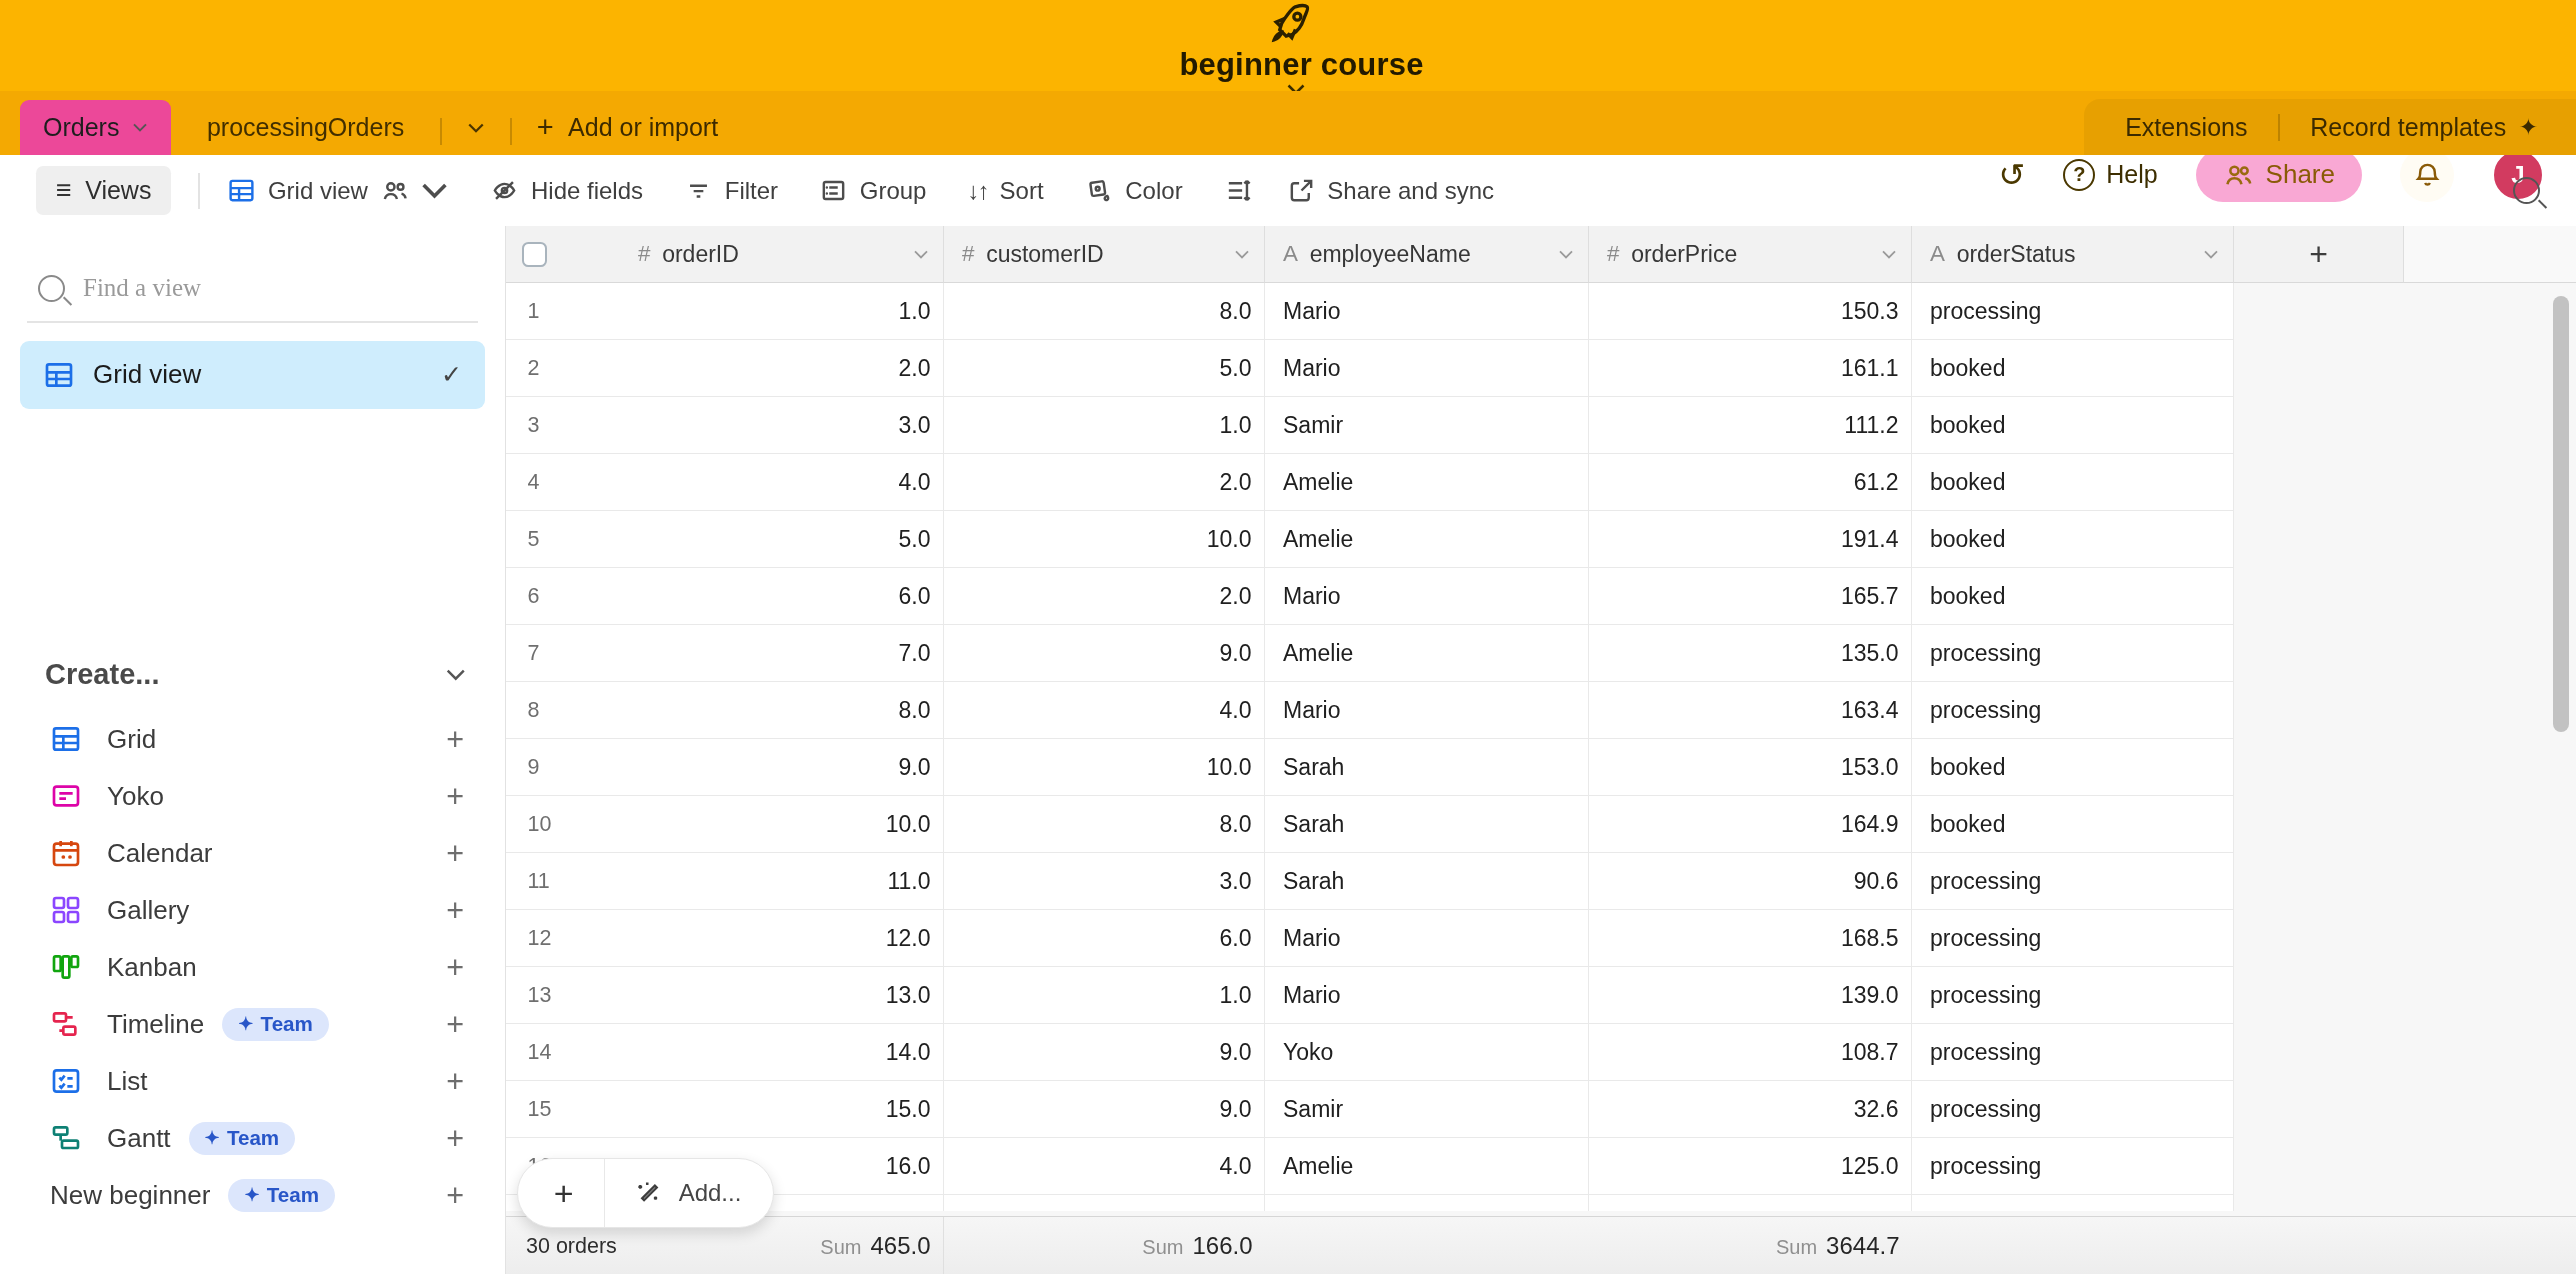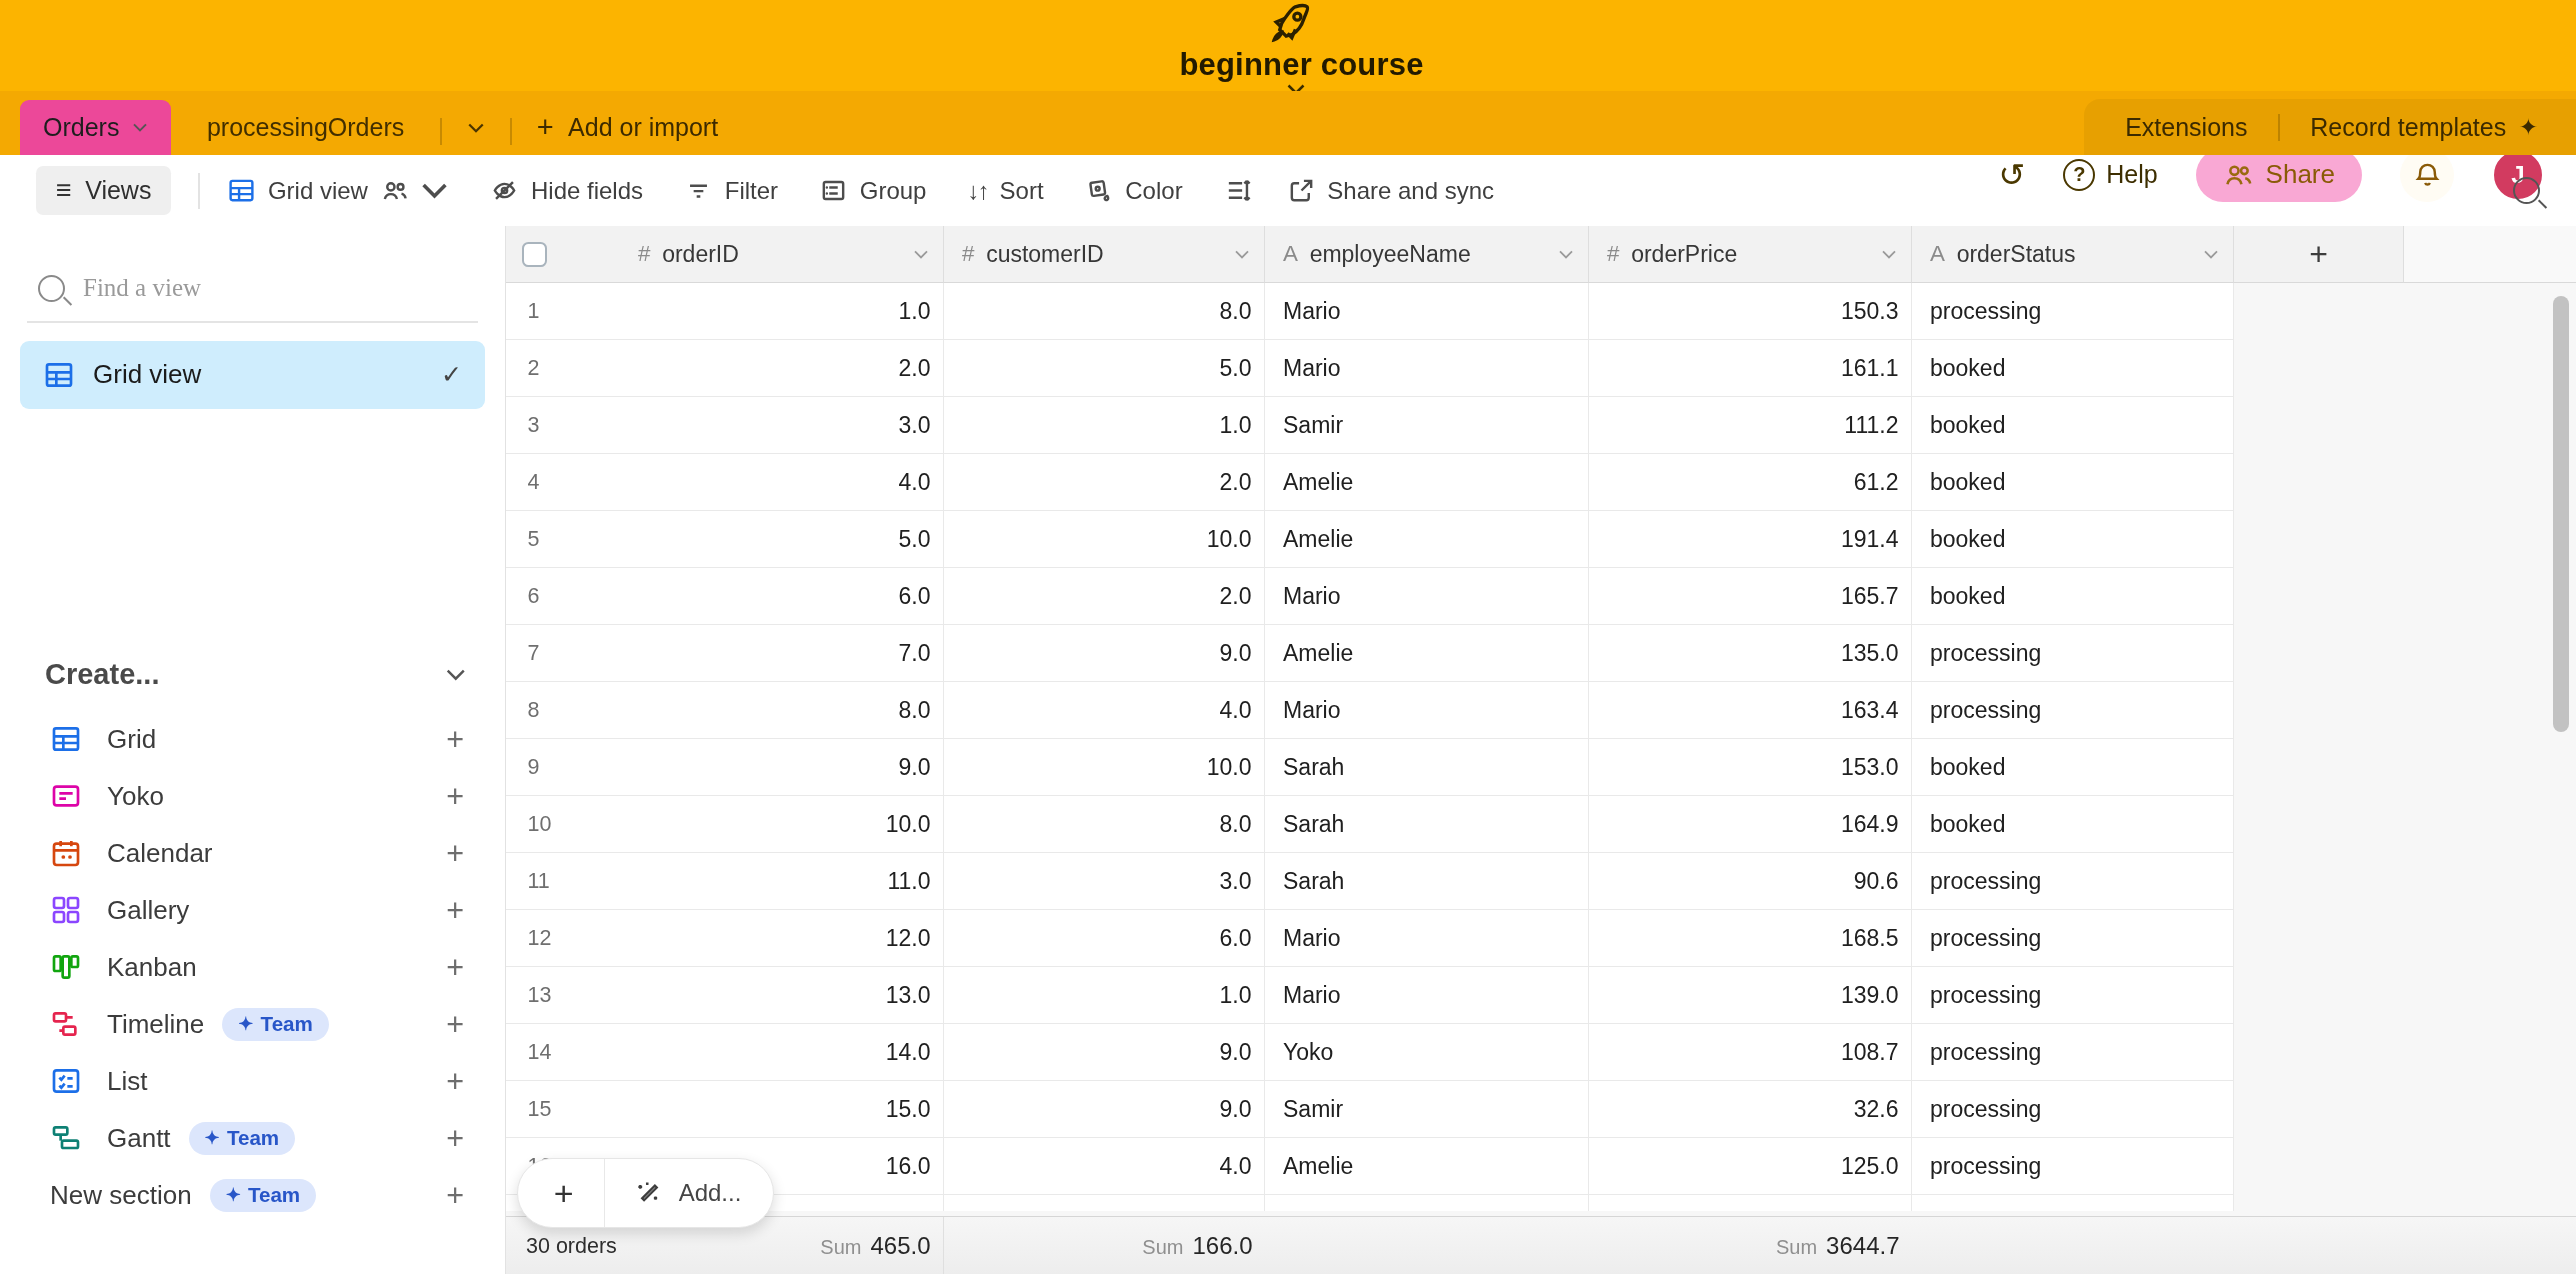--- a/index.html
+++ b/index.html
@@ -401,21 +401,21 @@
     <span class="side-label">Gantt</span>
     <span class="badge">
       <span class="bspark">✦</span>
       <span class="badge-text">Team</span>
     </span>
     <span class="side-plus">+</span>
   </div>
 
   <div class="side-item">
 
-    <span class="side-label">New section</span>
+    <span class="side-label">New beginner</span>
     <span class="badge">
       <span class="bspark">✦</span>
       <span class="badge-text">Team</span>
     </span>
     <span class="side-plus">+</span>
   </div>
 </div>
     </aside>
 
     <section class="content">

